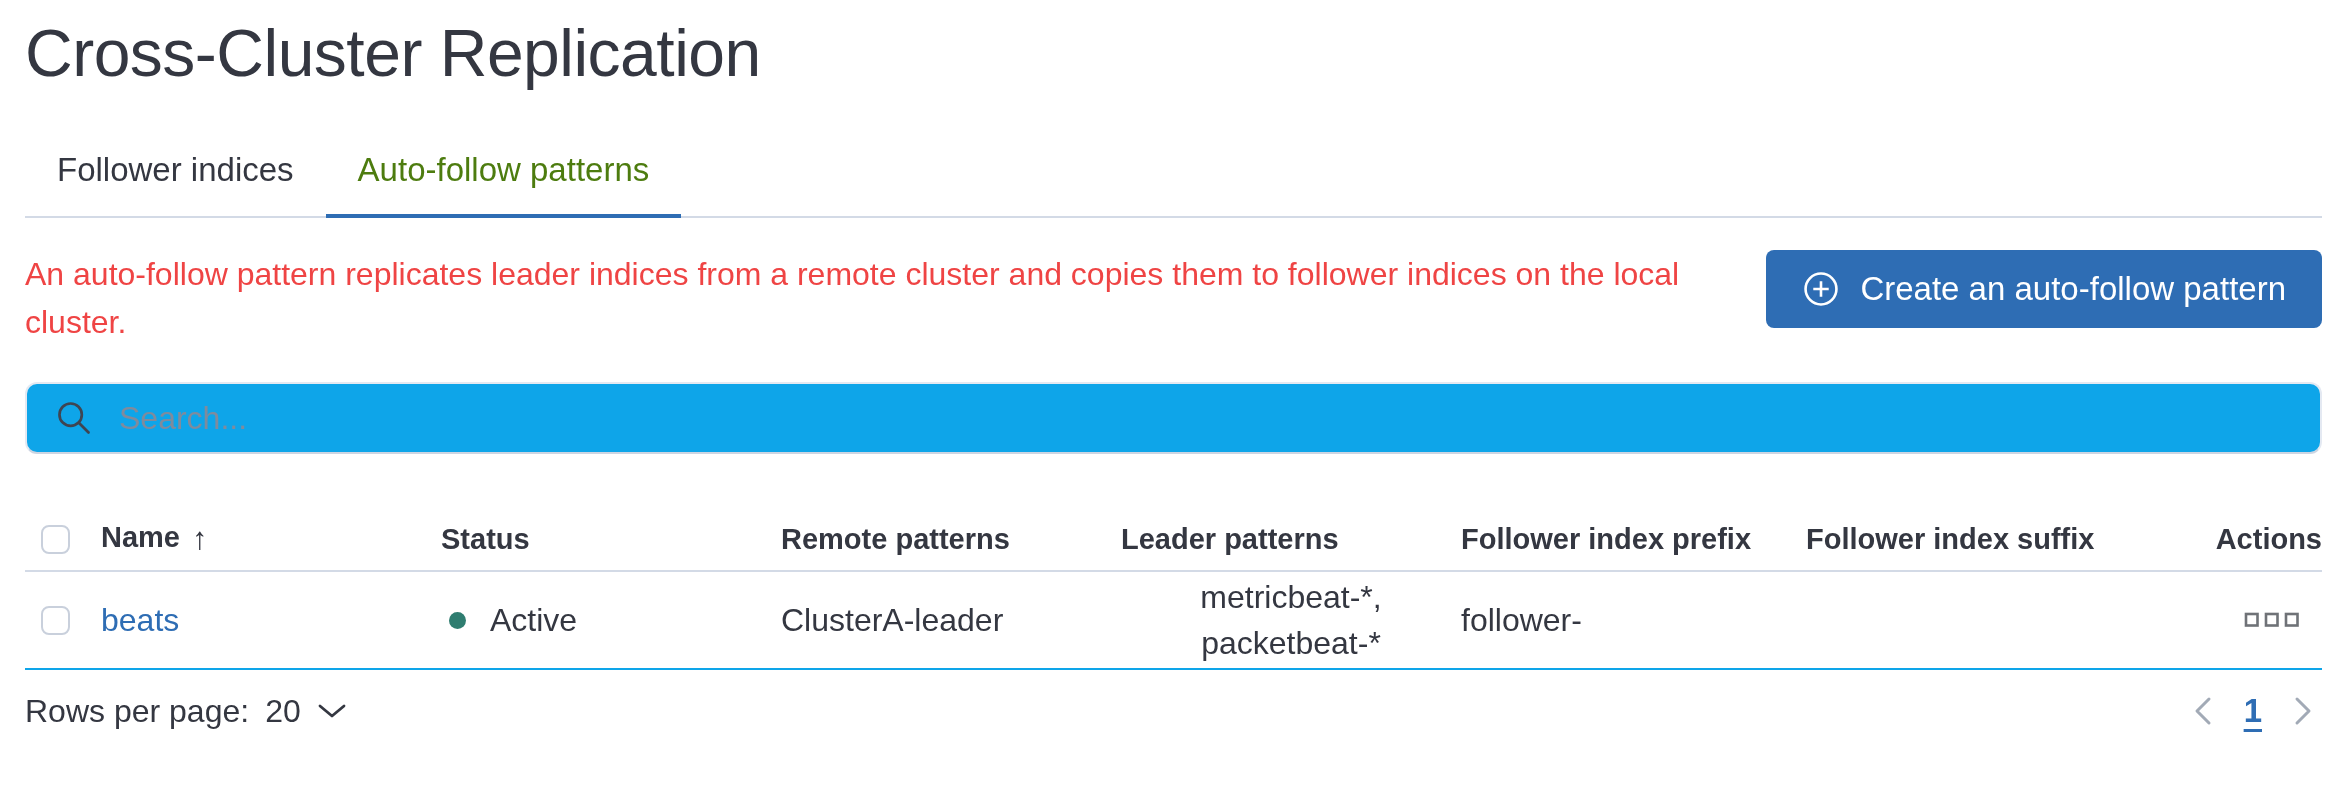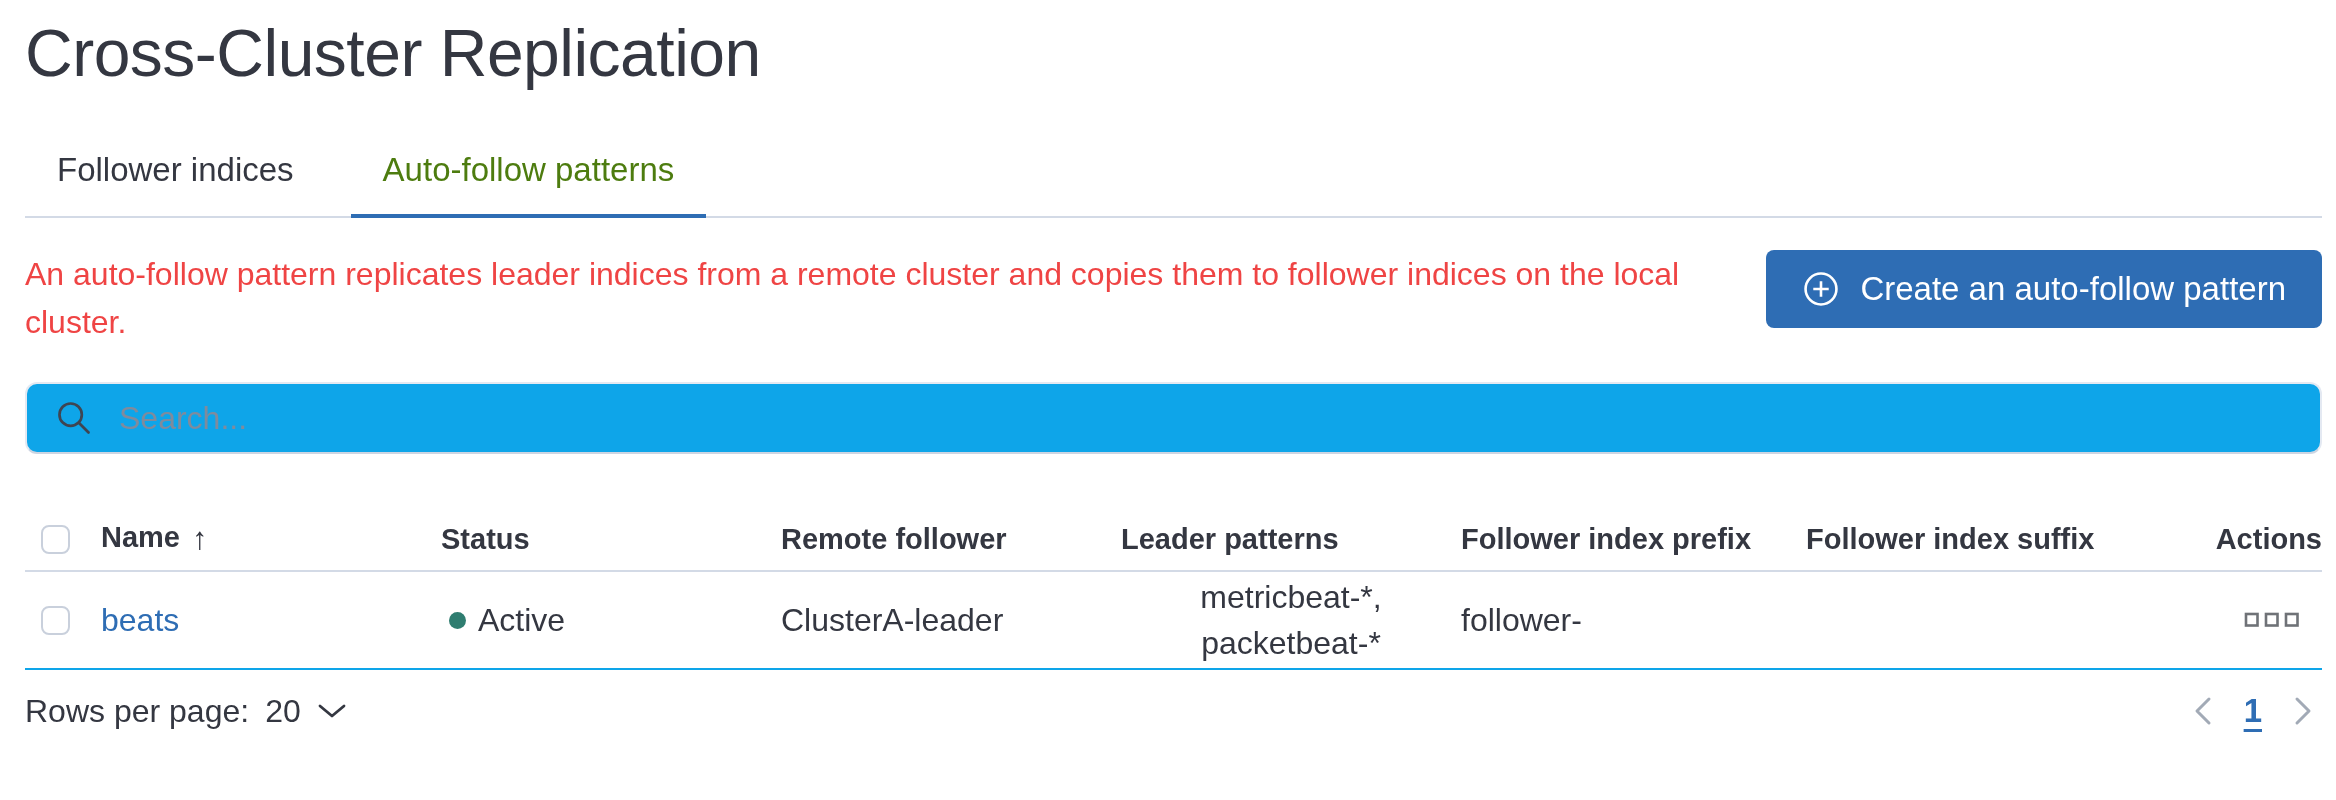--- a/index.html
+++ b/index.html
@@ -2,21 +2,21 @@
 <html><head>
 <meta charset="utf-8">
 <style>
   * { margin:0; padding:0; box-sizing:border-box; }
   html,body { width:2336px; height:800px; background:#ffffff; overflow:hidden; }
   body { font-family:"Liberation Sans", sans-serif; color:#343741; font-size:32px; }
   .page { padding:14px 14px 0 25px; }
 
   .page-title { font-size:66px; line-height:78px; font-weight:400; letter-spacing:-0.5px; color:#343741; }
 
-  .tabs { display:flex; margin-top:46px; border-bottom:2px solid #d3dae6;gap:25px; }
+  .tabs { display:flex; margin-top:46px; border-bottom:2px solid #d3dae6; }
   .tab { position:relative; padding:12px 32px 26px; font-size:33px; line-height:40px; font-weight:500; color:#343741; cursor:pointer; }
   .tab.active { color:#4d7c0f; }
   .tab.active::after { content:""; position:absolute; left:0; right:0; bottom:-2px; height:4px; background:#2e6db4; }
 
   .intro { display:flex; justify-content:space-between; align-items:flex-start; margin-top:32px; }
   .description { max-width:1660px; font-size:32px; line-height:48px; color:#ef4444; }
   .create-btn { display:flex; align-items:center; gap:20px; background:#2e6db4; color:#ffffff; border:none;
                 border-radius:8px; height:78px; padding:0 36px; font-size:33px; font-family:inherit; cursor:pointer; }
 
   .search-bar { margin-top:36px; height:72px; background:#0ea5e9; border:2px solid #e4e9f2; border-bottom-color:#cdd5e2;
@@ -27,21 +27,21 @@
   .table { margin-top:54px; }
   .grid { display:grid; grid-template-columns:76px 340px 340px 340px 340px 345px 345px 1fr; align-items:center; }
   .thead { height:64px; border-bottom:2px solid #d3dae6; font-size:29px; font-weight:700; color:#343741; }
   .th { display:flex; align-items:flex-start; gap:12px; }
   .sort-arrow { font-weight:400; font-size:31px; }
   .col-actions { justify-content:flex-end; text-align:right; }
   .trow { border-bottom:2px solid #0ea5e9; padding:2px 0; }
   .cell-check { padding-left:16px; }
   .checkbox { width:29px; height:29px; background:#ffffff; border:2px solid #c9d0dc; border-radius:8px; cursor:pointer; }
   .link { color:#2e6db4; text-decoration:none; cursor:pointer; }
-  .status-cell { display:flex; align-items:center; gap:12px; padding-left:8px; }
+  .status-cell { display:flex; align-items:center; gap:24px; padding-left:8px; }
   .dot { width:17px; height:17px; border-radius:50%; background:#2f7d70; }
   .two-line { line-height:46px;text-align:center; }
   .actions-cell { display:flex; justify-content:flex-end; padding-right:22px; }
   .icon-btn { background:none; border:none; cursor:pointer; display:flex; align-items:center; }
 
   .tfooter { display:flex; justify-content:space-between; align-items:center; margin-top:22px;gap:16px; }
   .rows-per-page { display:flex; align-items:center; gap:16px; font-size:32px; color:#343741; cursor:pointer; }
   .pagination { display:flex; align-items:center; gap:30px; padding-right:8px; }
   .page-num { font-size:33px; font-weight:700; color:#2e6db4; text-decoration:underline; text-underline-offset:7px; cursor:pointer; }
   svg { display:block; }
@@ -85,21 +85,21 @@
 
     <div class="grid thead">
       <div class="th cell-check">
         <div class="checkbox"></div>
       </div>
       <div class="th">
         <span>Name</span>
         <span class="sort-arrow">↑</span>
       </div>
       <div class="th">Status</div>
-      <div class="th">Remote follower</div>
+      <div class="th">Remote patterns</div>
       <div class="th">Leader patterns</div>
       <div class="th">Follower index prefix</div>
       <div class="th">Follower index suffix</div>
       <div class="th col-actions">Actions</div>
     </div>
 
     <div class="grid trow">
       <div class="cell-check">
         <div class="checkbox"></div>
       </div>

